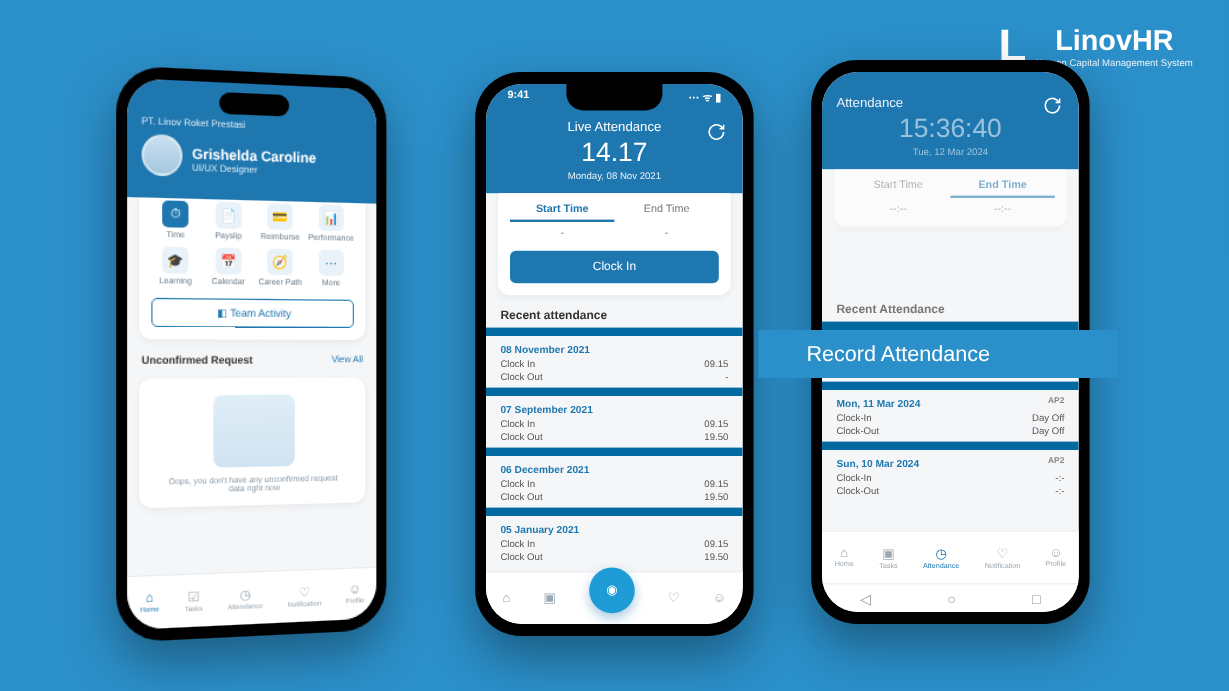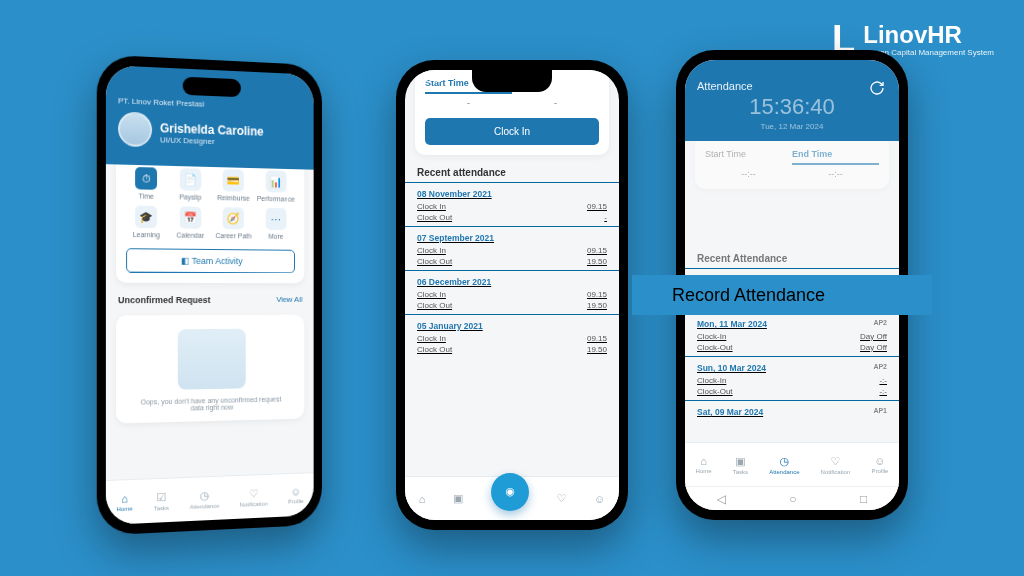--- a/index.html
+++ b/index.html
@@ -1,24 +1,24 @@
 <!DOCTYPE html>
 <html><head>
 <meta charset="utf-8">
 <style>
   * { box-sizing: border-box; margin: 0; padding: 0; font-family: -apple-system, BlinkMacSystemFont, 'Segoe UI', sans-serif; }
   body { width: 1024px; height: 576px; background: #2b8fc9; position: relative; overflow: hidden; }
 
   .brand { position: absolute; top: 18px; right: 30px; display: flex; align-items: center; gap: 8px; color: #fff; }
   .brand .L { font-size: 38px; font-weight: 700; }
-  .brand .txt { display: flex; flex-direction: column; line-height: 1; }
+  .brand .txt { display: flex; flex-direction: column; line-height: 1; text-align: center; }
   .brand .name { font-size: 24px; font-weight: 700; }
   .brand .tag { font-size: 8px; opacity: .9; margin-top: 2px; }
 
-  .overlay-banner { position: absolute; left: 632px; top: 275px; width: 300px; height: 40px; background: #2b8fc9; color:#000000; font-size:18px; font-weight:500; display:flex; align-items:center; padding-left: 40px; z-index:5;}
+  .overlay-banner { position: absolute; left: 632px; top: 275px; width: 300px; height: 40px; background: #2b8fc9; color:#ffffff; font-size:18px; font-weight:500; display:flex; align-items:center; padding-left: 40px; z-index:5;}
 
   .phone { position:absolute; width: 232px; height: 470px; border-radius: 38px; background:#000; padding:10px 9px; box-shadow: 0 18px 40px rgba(0,0,0,.35); }
   .screen { width:100%; height:100%; border-radius: 30px; overflow:hidden; background:#f5f6f8; position:relative; display:flex; flex-direction:column; }
   .notch { position:absolute; top:0; left:50%; transform:translateX(-50%); width:80px; height:22px; background:#000; border-radius: 0 0 14px 14px; z-index:3;}
   .dynamic-island { position:absolute; top:8px; left:50%; transform:translateX(-50%); width:60px; height:18px; background:#000; border-radius:10px; z-index:3;}
 
   .phone1 { left: 96px; top: 60px; transform: perspective(1200px) rotateY(14deg); }
   .phone2 { left: 396px; top: 60px; }
   .phone3 { left: 676px; top: 50px; }
 
@@ -40,27 +40,27 @@
   .menu-item.active .mi-icon { background:#1f77b0; color:#fff; }
   .btn-outline { border:1px solid #1f77b0; color:#1f77b0; font-size:9px; text-align:center; padding:6px; border-radius:5px; margin-top:10px;}
   .btn-solid { background:#1f77b0; color:#fff; font-size:10px; text-align:center; padding:8px; border-radius:5px; margin-top:10px;}
 
   .section-head { display:flex; justify-content:space-between; font-size:9px; color:#333; font-weight:600; margin:12px 12px 4px;}
   .section-head .view-all { color:#1f77b0; font-weight:400; font-size:8px;}
   .empty { text-align:center; font-size:7px; color:#8a98a4; padding:10px 20px;}
   .empty .illus { width:70px; height:60px; margin:4px auto 8px; background:linear-gradient(#e0eef7,#cfe3f0); border-radius:8px; position:relative;}
 
   .time-tabs { display:flex; font-size:9px; color:#777; }
-  .time-tabs .tab { flex:1; text-align:left; padding:4px 0; }
+  .time-tabs .tab { flex:1; text-align:center; padding:4px 0; }
   .time-tabs .tab.active { color:#1f77b0; border-bottom:2px solid #1f77b0; font-weight:600;}
   .time-vals { display:flex; font-size:9px; color:#777; margin-top:4px;}
   .time-vals span { flex:1; text-align:center; }
 
   .recent-title { font-size:10px; font-weight:600; color:#333; margin:12px 12px 4px;}
-  .att-item { padding:6px 12px 4px; border-top:1px solid #0369a1; font-size:8px;text-decoration:underline;}
+  .att-item { padding:6px 12px 4px; border-top:7px solid #0369a1; font-size:8px;}
   .att-date { color:#1f77b0; font-weight:600; margin-bottom:3px; font-size:8.5px;}
   .att-row { display:flex; justify-content:space-between; color:#555; margin-top:2px;}
   .att-badge { float:right; font-size:7px; color:#888;}
 
   .bottom-nav { position:absolute; bottom:0; left:0; right:0; height:44px; background:#fff; border-top:1px solid #e8ecef; display:flex; justify-content:space-around; align-items:center; font-size:11px; color:#9aa7b1;}
   .bn-item { display:flex; flex-direction:column; align-items:center; gap:1px;}
   .bn-item .bn-label { font-size:6px; }
   .bn-item.active { color:#1f77b0; }
   .fab { width:38px; height:38px; border-radius:50%; background:#1f9cd6; display:flex; align-items:center; justify-content:center; color:#fff; margin-top:-14px; box-shadow:0 4px 10px rgba(31,119,176,.4);}
   .android-nav { position:absolute; bottom:0; left:0; right:0; height:24px; background:#fff; display:flex; justify-content:space-around; align-items:center; color:#999; font-size:12px; border-top:1px solid #eee;}
@@ -155,20 +155,29 @@
   </div>
 </div>
 
 <div class="phone phone2">
   <div class="screen">
     <div class="notch"></div>
     <div class="statusbar">
         <span>9:41</span>
         <span>⋯ ᯤ ▮</span>
       </div>
+    <div class="header-blue center" style="padding-top:26px;">
+      <div class="title">Live Attendance</div>
+      <div class="refresh-icon"><svg viewBox="0 0 24 24" fill="none" stroke="currentColor" stroke-width="2">
+            <path d="M21 12a9 9 0 1 1-3-6.7L21 8"></path>
+            <path d="M21 3v5h-5"></path>
+          </svg></div>
+      <div class="big-time">14.17</div>
+      <div class="date">Monday, 08 Nov 2021</div>
+    </div>
     <div class="scroll-area">
         <div class="scroll-inner">
       <div class="card" style="margin-top:-6px;">
         <div class="time-tabs">
           <div class="tab active">Start Time</div>
           <div class="tab">End Time</div>
         </div>
         <div class="time-vals">
           <span>-</span>
           <span>-</span>
@@ -286,23 +295,20 @@
               <div class="att-date">Sun, 10 Mar 2024<span class="att-badge">AP2</span></div>
               <div class="att-row">
                 <span>Clock-In</span>
                 <span>-:-</span>
               </div>
               <div class="att-row">
                 <span>Clock-Out</span>
                 <span>-:-</span>
               </div>
             </div>
-            <div class="att-item">
-              <div class="att-date">Sat, 09 Mar 2024<span class="att-badge">AP1</span></div>
-            </div>
           </div>
     </div>
       </div>
     <div class="bottom-nav" style="bottom:24px;">
       <div class="bn-item">⌂<span class="bn-label">Home</span></div>
       <div class="bn-item">▣<span class="bn-label">Tasks</span></div>
       <div class="bn-item active">◷<span class="bn-label">Attendance</span></div>
       <div class="bn-item">♡<span class="bn-label">Notification</span></div>
       <div class="bn-item">☺<span class="bn-label">Profile</span></div>
     </div>

